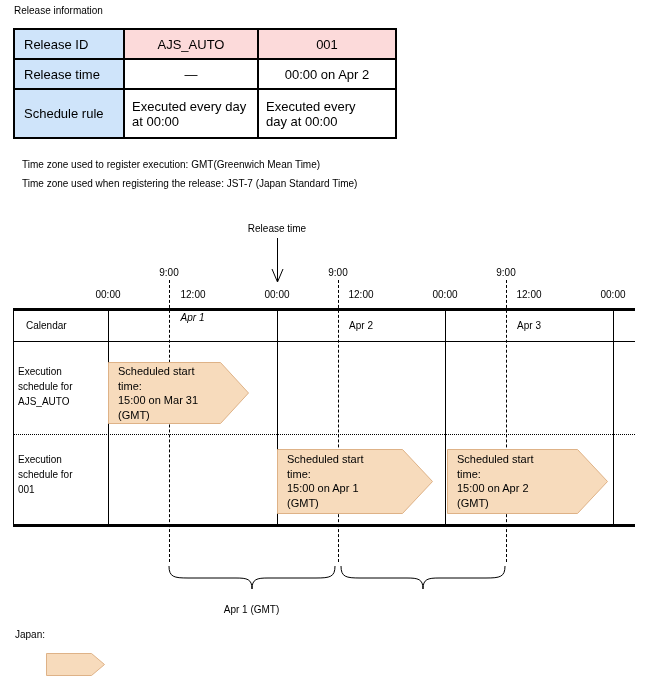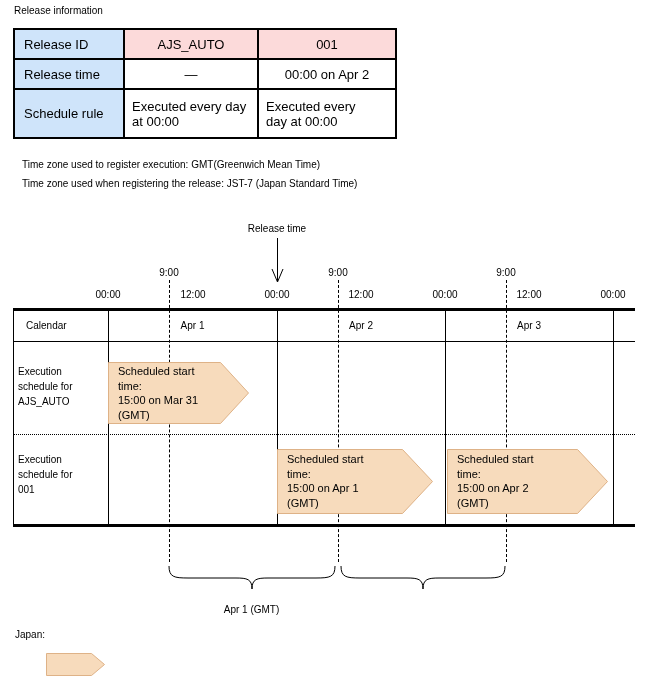--- a/index.html
+++ b/index.html
@@ -92,21 +92,21 @@
   <div class="hthick" style="top:524px;"></div>
   <div class="hthin" style="top:341px;"></div>
   <div class="hdot" style="top:434px;"></div>
   <div class="vline" style="left:13px;"></div>
   <div class="vline" style="left:108px;"></div>
   <div class="vline" style="left:277px;"></div>
   <div class="vline" style="left:445px;"></div>
   <div class="vline" style="left:613px;"></div>
 
   <div class="t" style="left:26px;top:319px;text-align:center;">Calendar</div>
-  <div class="t center" style="left:108px;top:319px;width:169px;">Apr 1</div>
+  <div class="t center" style="left:108px;top:311px;width:169px;font-style:italic;">Apr 1</div>
   <div class="t center" style="left:277px;top:319px;width:168px;">Apr 2</div>
   <div class="t center" style="left:445px;top:319px;width:168px;">Apr 3</div>
 
   <div class="t" style="left:18px;top:364px;line-height:15px;">Execution
 schedule for
 AJS_AUTO</div>
   <div class="t" style="left:18px;top:452px;line-height:15px;">Execution
 schedule for
 001</div>
 

